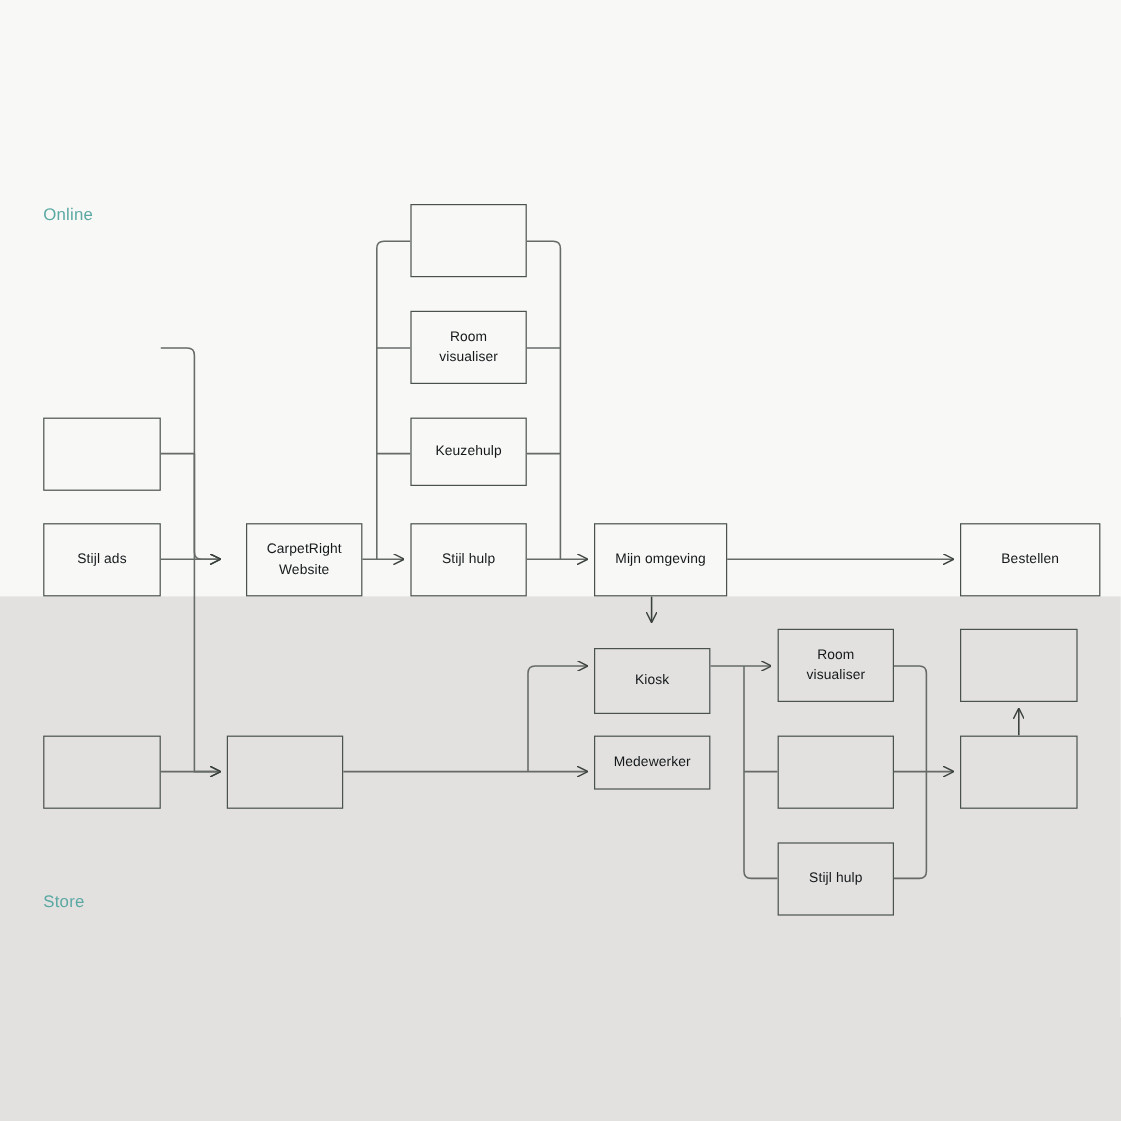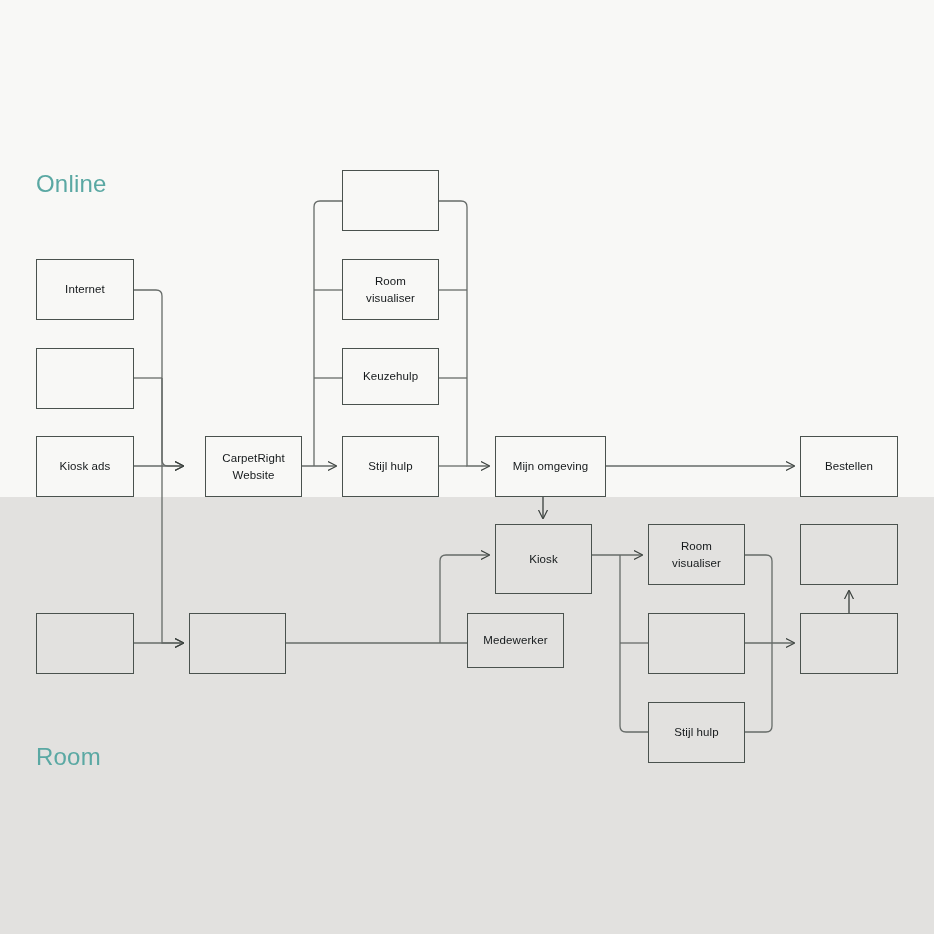--- a/index.html
+++ b/index.html
@@ -45,21 +45,21 @@
     color: #14181a;
     letter-spacing: 0.1px;
   }
   .node.online { background: #f8f8f6; }
   .node.store  { background: #e2e1df; }
   .node span { display: block; padding: 0 6px; }
 
   .band-label {
     position: absolute;
     color: #5aa8a3;
-    font-size: 24px;
+    font-size: 14px;
     letter-spacing: 0.2px;
     font-weight: 400;
   }
   #label-online { left: 36px; top: 170px; }
   #label-store  { left: 36px; top: 743px; }
 </style>
 </head>
 <body>
 
 <div id="canvas">
@@ -106,63 +106,60 @@
 
       <path d="M 745 555 L 766 555 Q 772 555 772 561 L 772 726 Q 772 732 766 732 L 745 732"></path>
       <path d="M 745 643 L 794 643" marker-end="url(#ah)"></path>
 
       <path d="M 849 613 L 849 591" marker-end="url(#ah)" stroke="#3a403d"></path>
 
     </g>
   </svg>
 
   <div class="band-label" id="label-online" style="color: rgb(90, 168, 163);">Online</div>
-  <div class="band-label" id="label-store" style="color: rgb(90, 168, 163);">Room</div>
+  <div class="band-label" id="label-store" style="color: rgb(90, 168, 163);">Store</div>
 
-  <div class="node online" style="left: 36px; top: 259px; width: 98px; height: 61px; border-color: rgb(74, 82, 78); color: rgb(20, 24, 26);">
-    <span>Internet</span>
-    </div>
   <div class="node online" style="left: 36px; top: 348px; width: 98px; height: 61px; border-color: rgb(74, 82, 78); color: rgb(20, 24, 26);">
     <span></span>
     </div>
   <div class="node online" style="left: 36px; top: 436px; width: 98px; height: 61px; border-color: rgb(74, 82, 78); color: rgb(20, 24, 26);">
-    <span>Kiosk ads</span>
+    <span>Stijl ads</span>
     </div>
   <div class="node online" style="left: 189px; top: 436px; width: 97px; height: 61px; border-color: rgb(74, 82, 78); color: rgb(20, 24, 26); margin-left: 16px;">
     <span>CarpetRight Website</span>
     </div>
   <div class="node online" style="left: 342px; top: 170px; width: 97px; height: 61px; border-color: rgb(74, 82, 78); color: rgb(20, 24, 26);">
     <span></span>
     </div>
   <div class="node online" style="left: 342px; top: 259px; width: 97px; height: 61px; border-color: rgb(74, 82, 78); color: rgb(20, 24, 26);">
     <span>Room visualiser</span>
     </div>
   <div class="node online" style="left: 342px; top: 348px; width: 97px; height: 57px; border-color: rgb(74, 82, 78); color: rgb(20, 24, 26);">
     <span>Keuzehulp</span>
     </div>
   <div class="node online" style="left: 342px; top: 436px; width: 97px; height: 61px; border-color: rgb(74, 82, 78); color: rgb(20, 24, 26);">
     <span>Stijl hulp</span>
     </div>
   <div class="node online" style="left: 495px; top: 436px; width: 111px; height: 61px; border-color: rgb(74, 82, 78); color: rgb(20, 24, 26);">
     <span>Mijn omgeving</span>
     </div>
-  <div class="node online" style="left: 800px; top: 436px; width: 98px; height: 61px; border-color: rgb(74, 82, 78); color: rgb(20, 24, 26);">
+  <div class="node online" style="left: 800px; top: 436px; width: 117px; height: 61px; border-color: rgb(74, 82, 78); color: rgb(20, 24, 26);">
     <span>Bestellen</span>
     </div>
 
   <div class="node store" style="left: 36px; top: 613px; width: 98px; height: 61px; border-color: rgb(74, 82, 78); color: rgb(20, 24, 26);">
     <span></span>
     </div>
   <div class="node store" style="left: 189px; top: 613px; width: 97px; height: 61px; border-color: rgb(74, 82, 78); color: rgb(20, 24, 26);">
     <span></span>
     </div>
-  <div class="node store" style="left: 495px; top: 524px; width: 97px; height: 70px; border-color: rgb(74, 82, 78); color: rgb(20, 24, 26);">
+  <div class="node store" style="left: 495px; top: 540px; width: 97px; height: 55px; border-color: rgb(74, 82, 78); color: rgb(20, 24, 26);">
     <span>Kiosk</span>
     </div>
-  <div class="node store" style="left: 467px; top: 613px; width: 97px; height: 55px; border-color: rgb(74, 82, 78); color: rgb(20, 24, 26);">
+  <div class="node store" style="left: 495px; top: 613px; width: 97px; height: 45px; border-color: rgb(74, 82, 78); color: rgb(20, 24, 26);">
     <span>Medewerker</span>
     </div>
   <div class="node store" style="left: 648px; top: 524px; width: 97px; height: 61px; border-color: rgb(74, 82, 78); color: rgb(20, 24, 26);">
     <span>Room visualiser</span>
     </div>
   <div class="node store" style="left: 648px; top: 613px; width: 97px; height: 61px; border-color: rgb(74, 82, 78); color: rgb(20, 24, 26);">
     <span></span>
     </div>
   <div class="node store" style="left: 648px; top: 702px; width: 97px; height: 61px; border-color: rgb(74, 82, 78); color: rgb(20, 24, 26);">
     <span>Stijl hulp</span>

